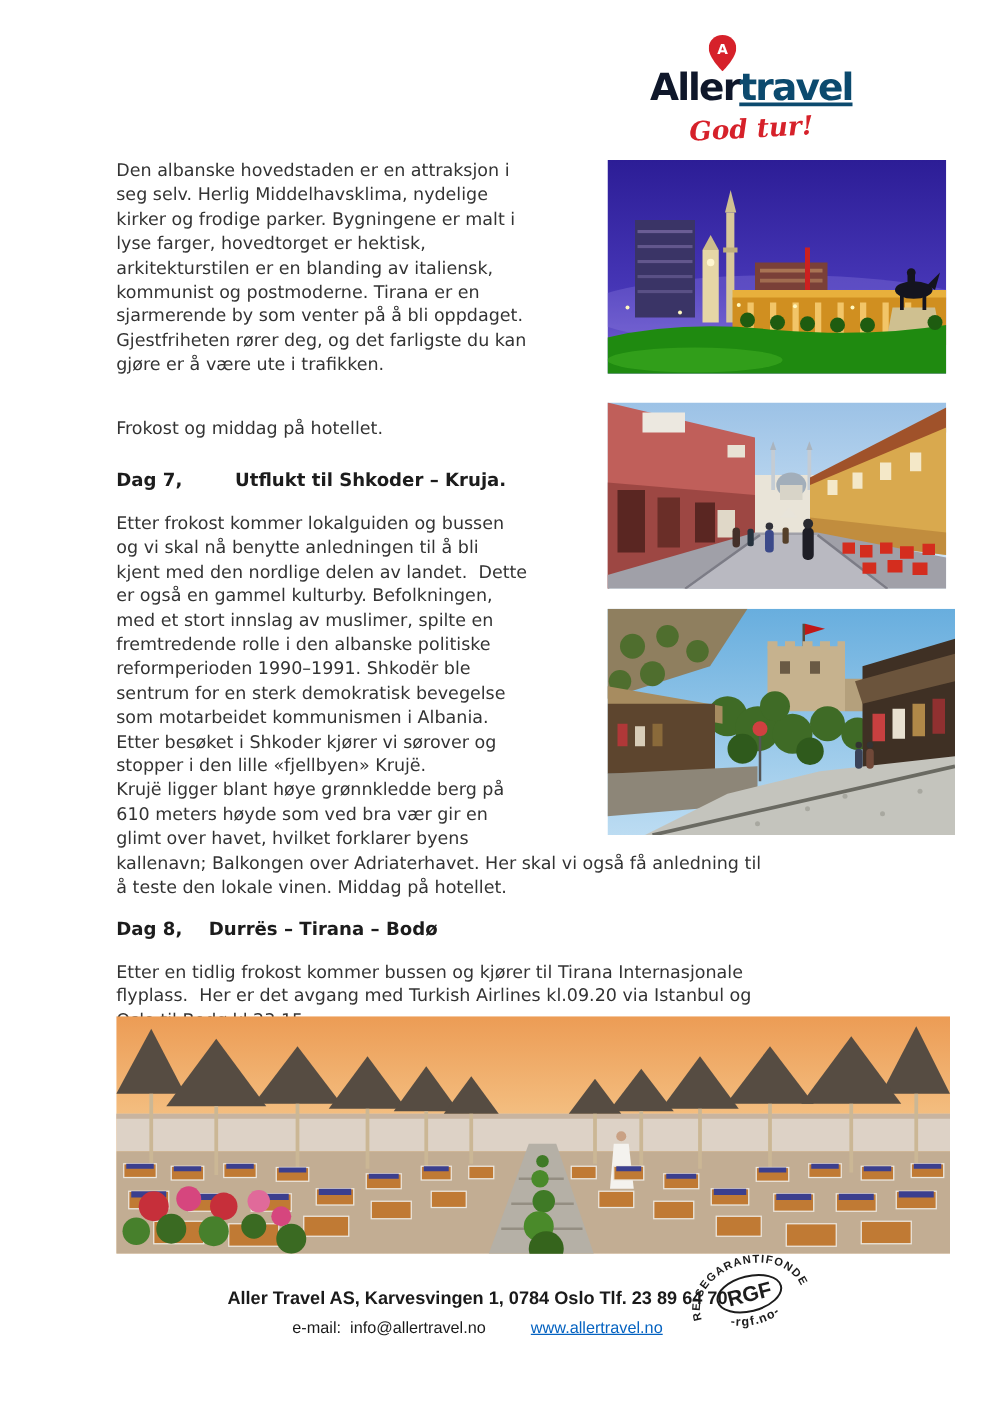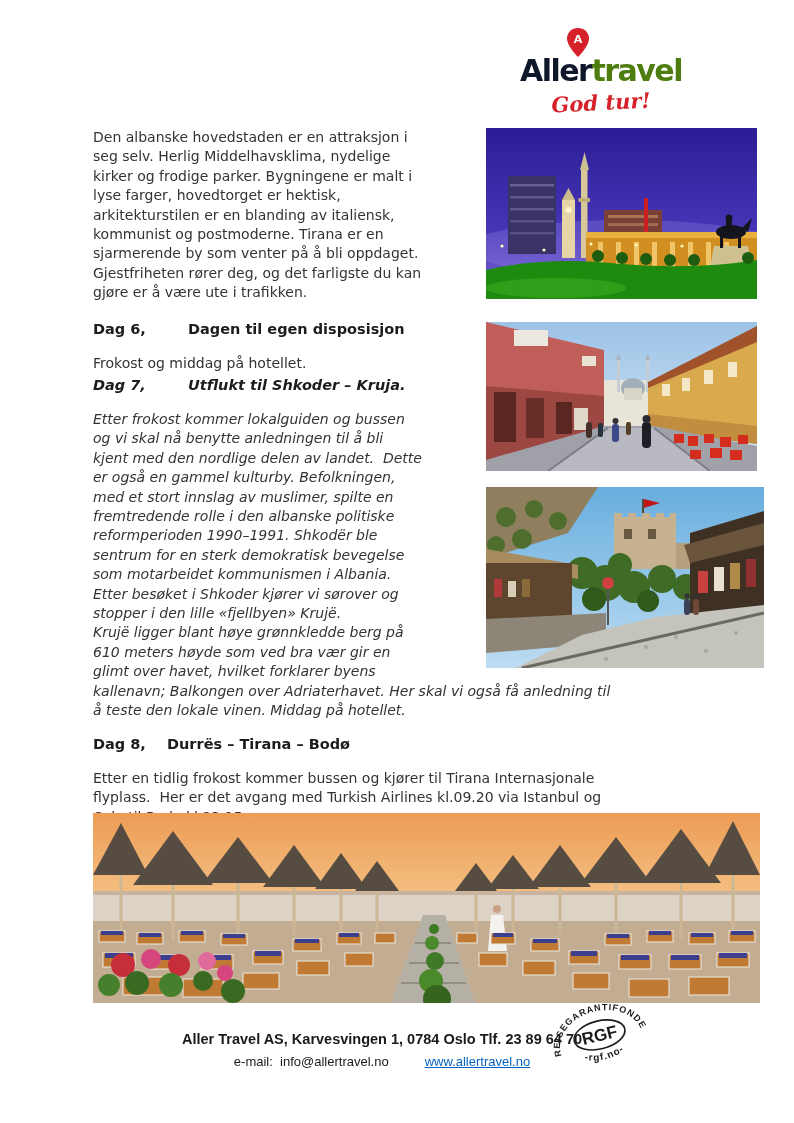--- a/index.html
+++ b/index.html
@@ -5,28 +5,28 @@
   html,body { margin:0; padding:0; background:#ffffff; }
   .page {
     position:relative; width:794px; height:1123px; background:#ffffff;
     font-family:"DejaVu Sans", sans-serif; color:#333333; overflow:hidden;
   }
   
   .logo { position:absolute; top:28px; left:491px; width:220px; text-align:center; }
   .logo .pin { position:absolute; left:76px; top:0; }
   .wordmark { padding-top:28px; font-size:30px; font-weight:bold; letter-spacing:-1.5px; line-height:30px; white-space:nowrap; }
   .brand-red { color:#0f172a; }
-  .brand-purple { color:#4d7c0f; }
+  .brand-purple { color:#0c4a6e;text-decoration:underline; }
   .tagline { margin-top:4px; font-family:"DejaVu Serif", serif; font-style:italic; font-weight:bold;
              color:#d6212a; font-size:21px; transform:rotate(-3deg); }
   
   .para { font-size:14px; line-height:19.4px; white-space:pre-line; margin:0; }
   .sec-intro { position:absolute; left:93px; top:128px; width:410px; }
   .sec-day6  { position:absolute; left:93px; top:319px; width:660px; }
-  .sec-day7  { position:absolute; left:93px; top:375px; width:670px;font-style:italic; }
+  .sec-day7  { position:absolute; left:93px; top:375px; width:670px; }
   .sec-day8  { position:absolute; left:93px; top:734px; width:670px; }
   .day-heading { margin:0; font-size:14.5px; font-weight:bold; color:#1c1c1c; line-height:20px; white-space:nowrap; }
   .day-label { display:inline-block; }
   .w95 { width:95px; } .w74 { width:74px; }
   .day-body { margin-top:15px; }
   .narrow { width:405px; }
   .wide { width:640px; }
   
   figure { margin:0; position:absolute; line-height:0; }
   .photo1 { left:486px; top:128px; width:271px; height:171px; }
@@ -140,21 +140,20 @@
         <circle cx="105" cy="116" r="1.6"></circle>
           <circle cx="150" cy="117" r="1.6"></circle>
           <circle cx="196" cy="118" r="1.6"></circle>
         <circle cx="58" cy="122" r="1.6"></circle>
           <circle cx="16" cy="118" r="1.6"></circle>
       </g>
     </svg>
   </figure>
 
   <section class="sec-day6">
-    <h2 class="day-heading"><span class="day-label w95">Dag 6,</span><span>Dagen til egen disposisjon</span></h2>
     <p class="para day-body">Frokost og middag på hotellet.</p>
   </section>
 
   <figure class="photo2">
     <svg viewBox="0 0 271 149" preserveAspectRatio="none">
       <defs>
         <linearGradient id="p2sky" x1="0" y1="0" x2="0" y2="1">
           <stop offset="0" stop-color="#9cc2e6"></stop>
             <stop offset="1" stop-color="#d8eaf8"></stop>
         </linearGradient>

